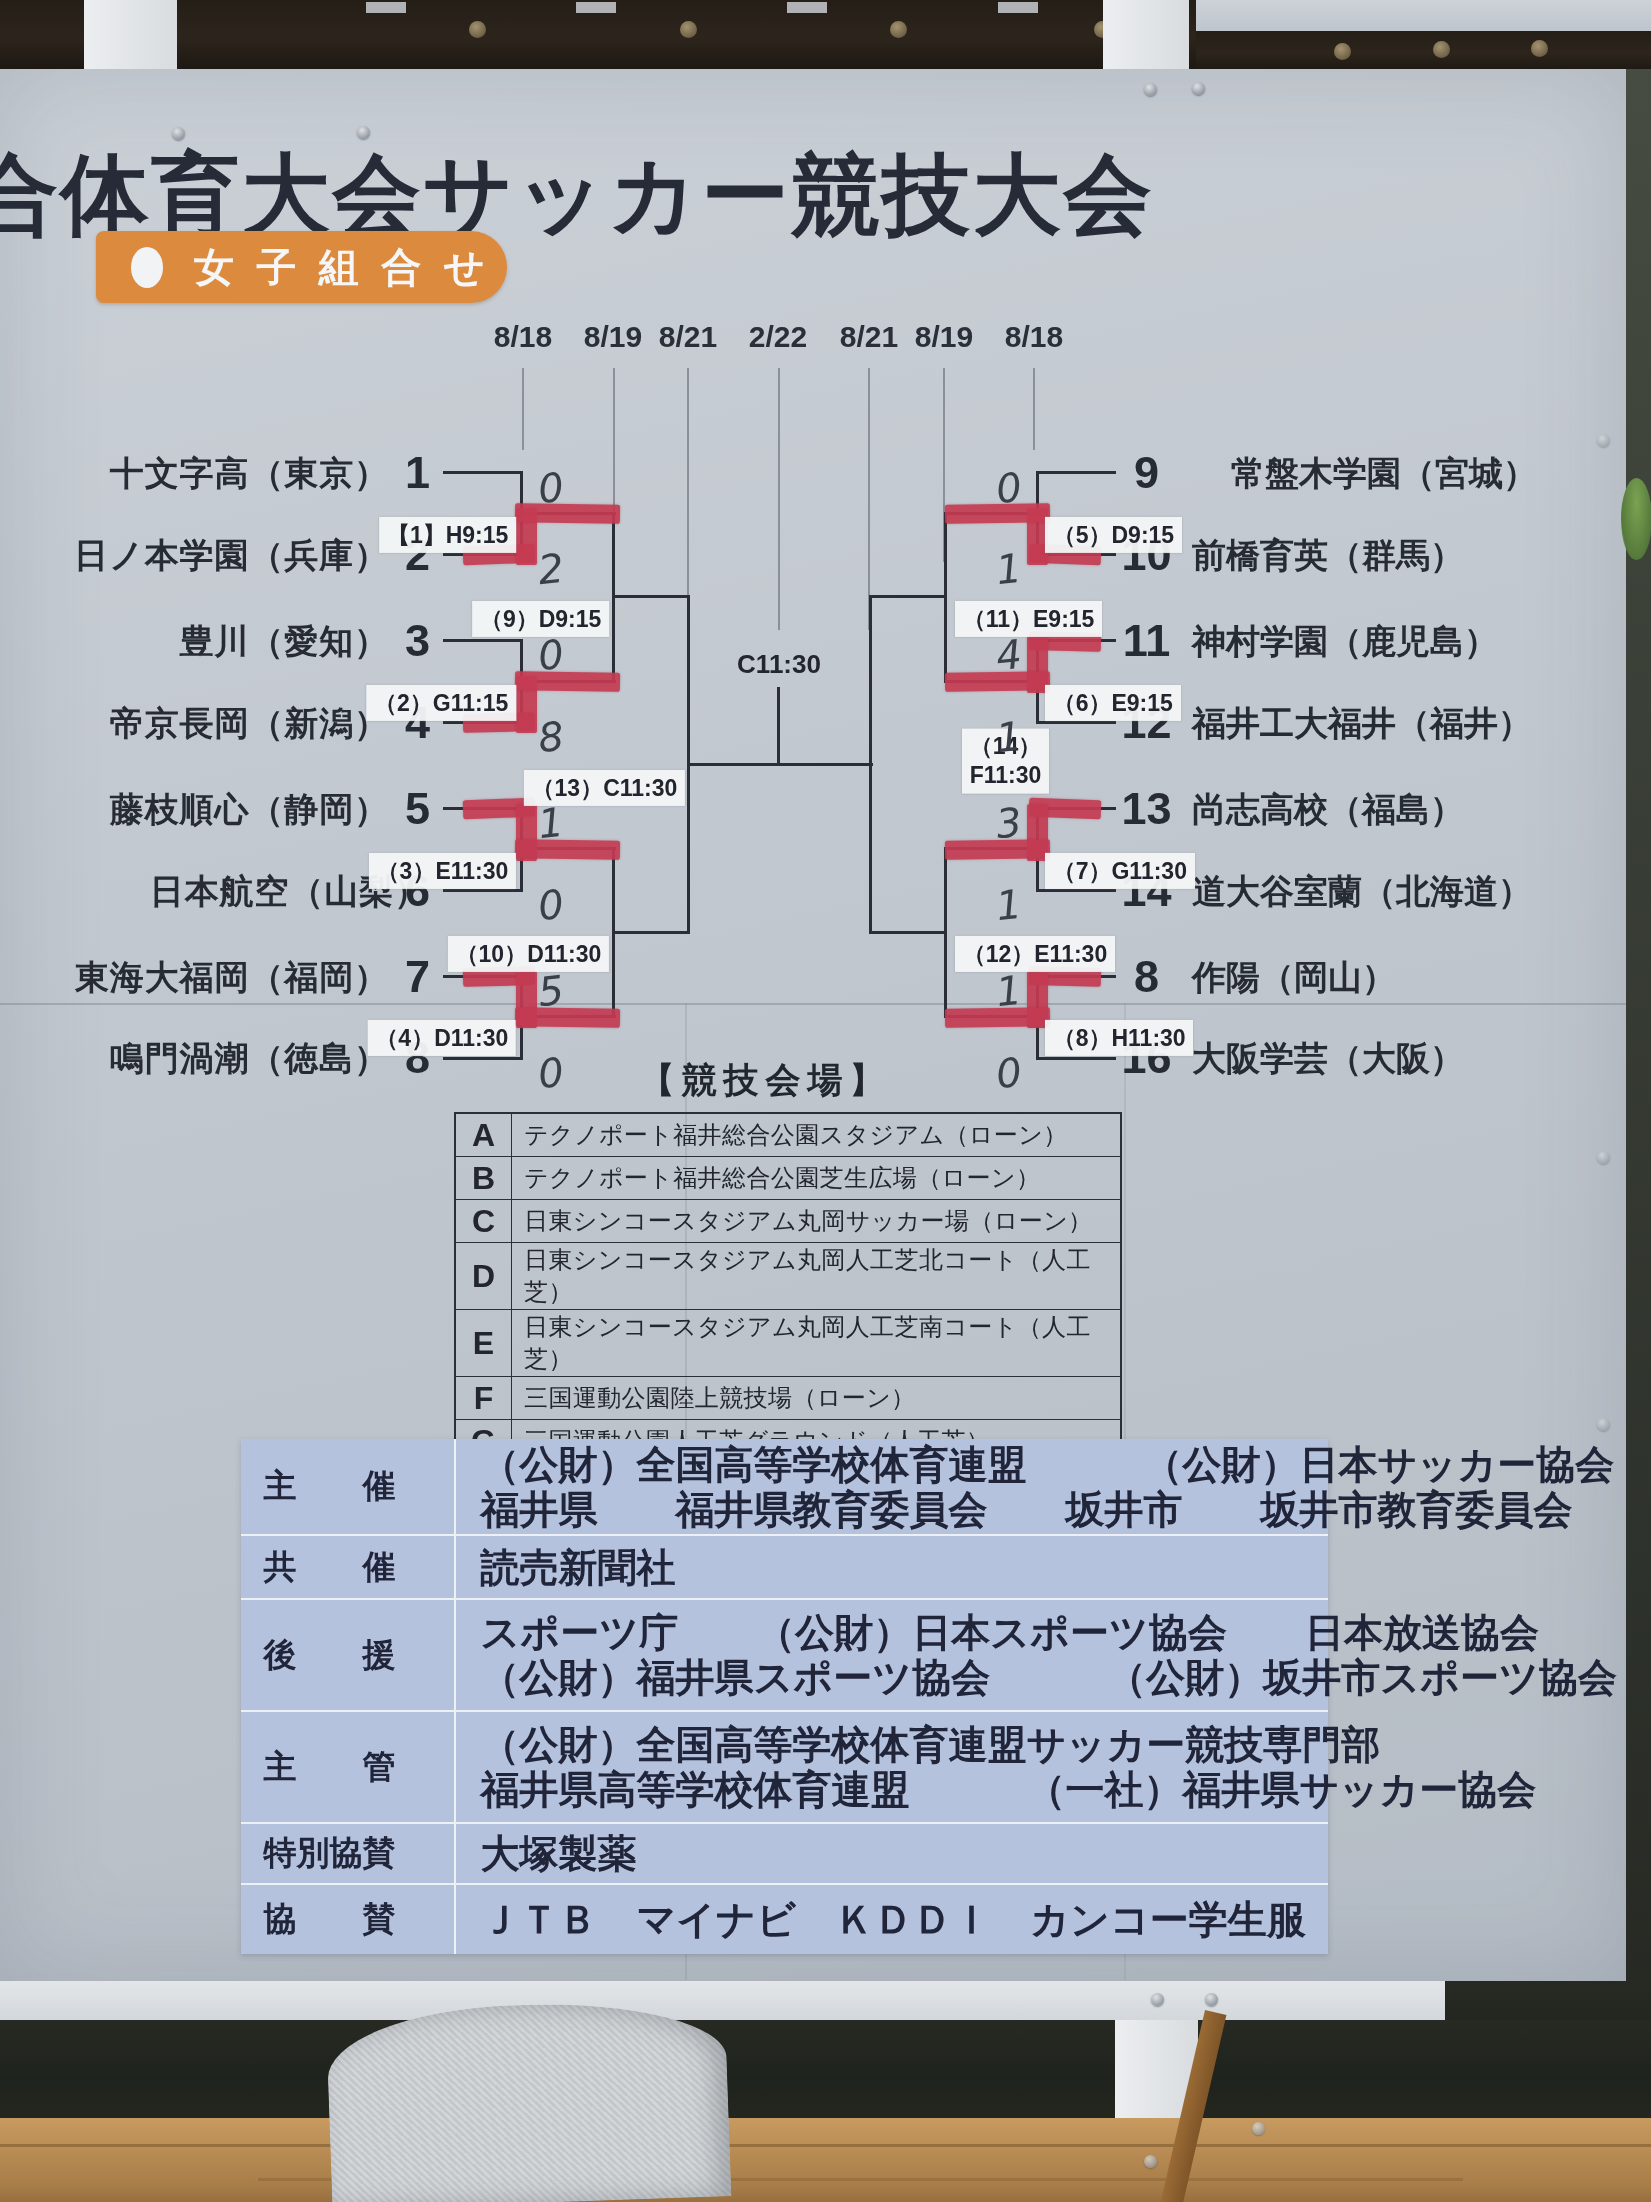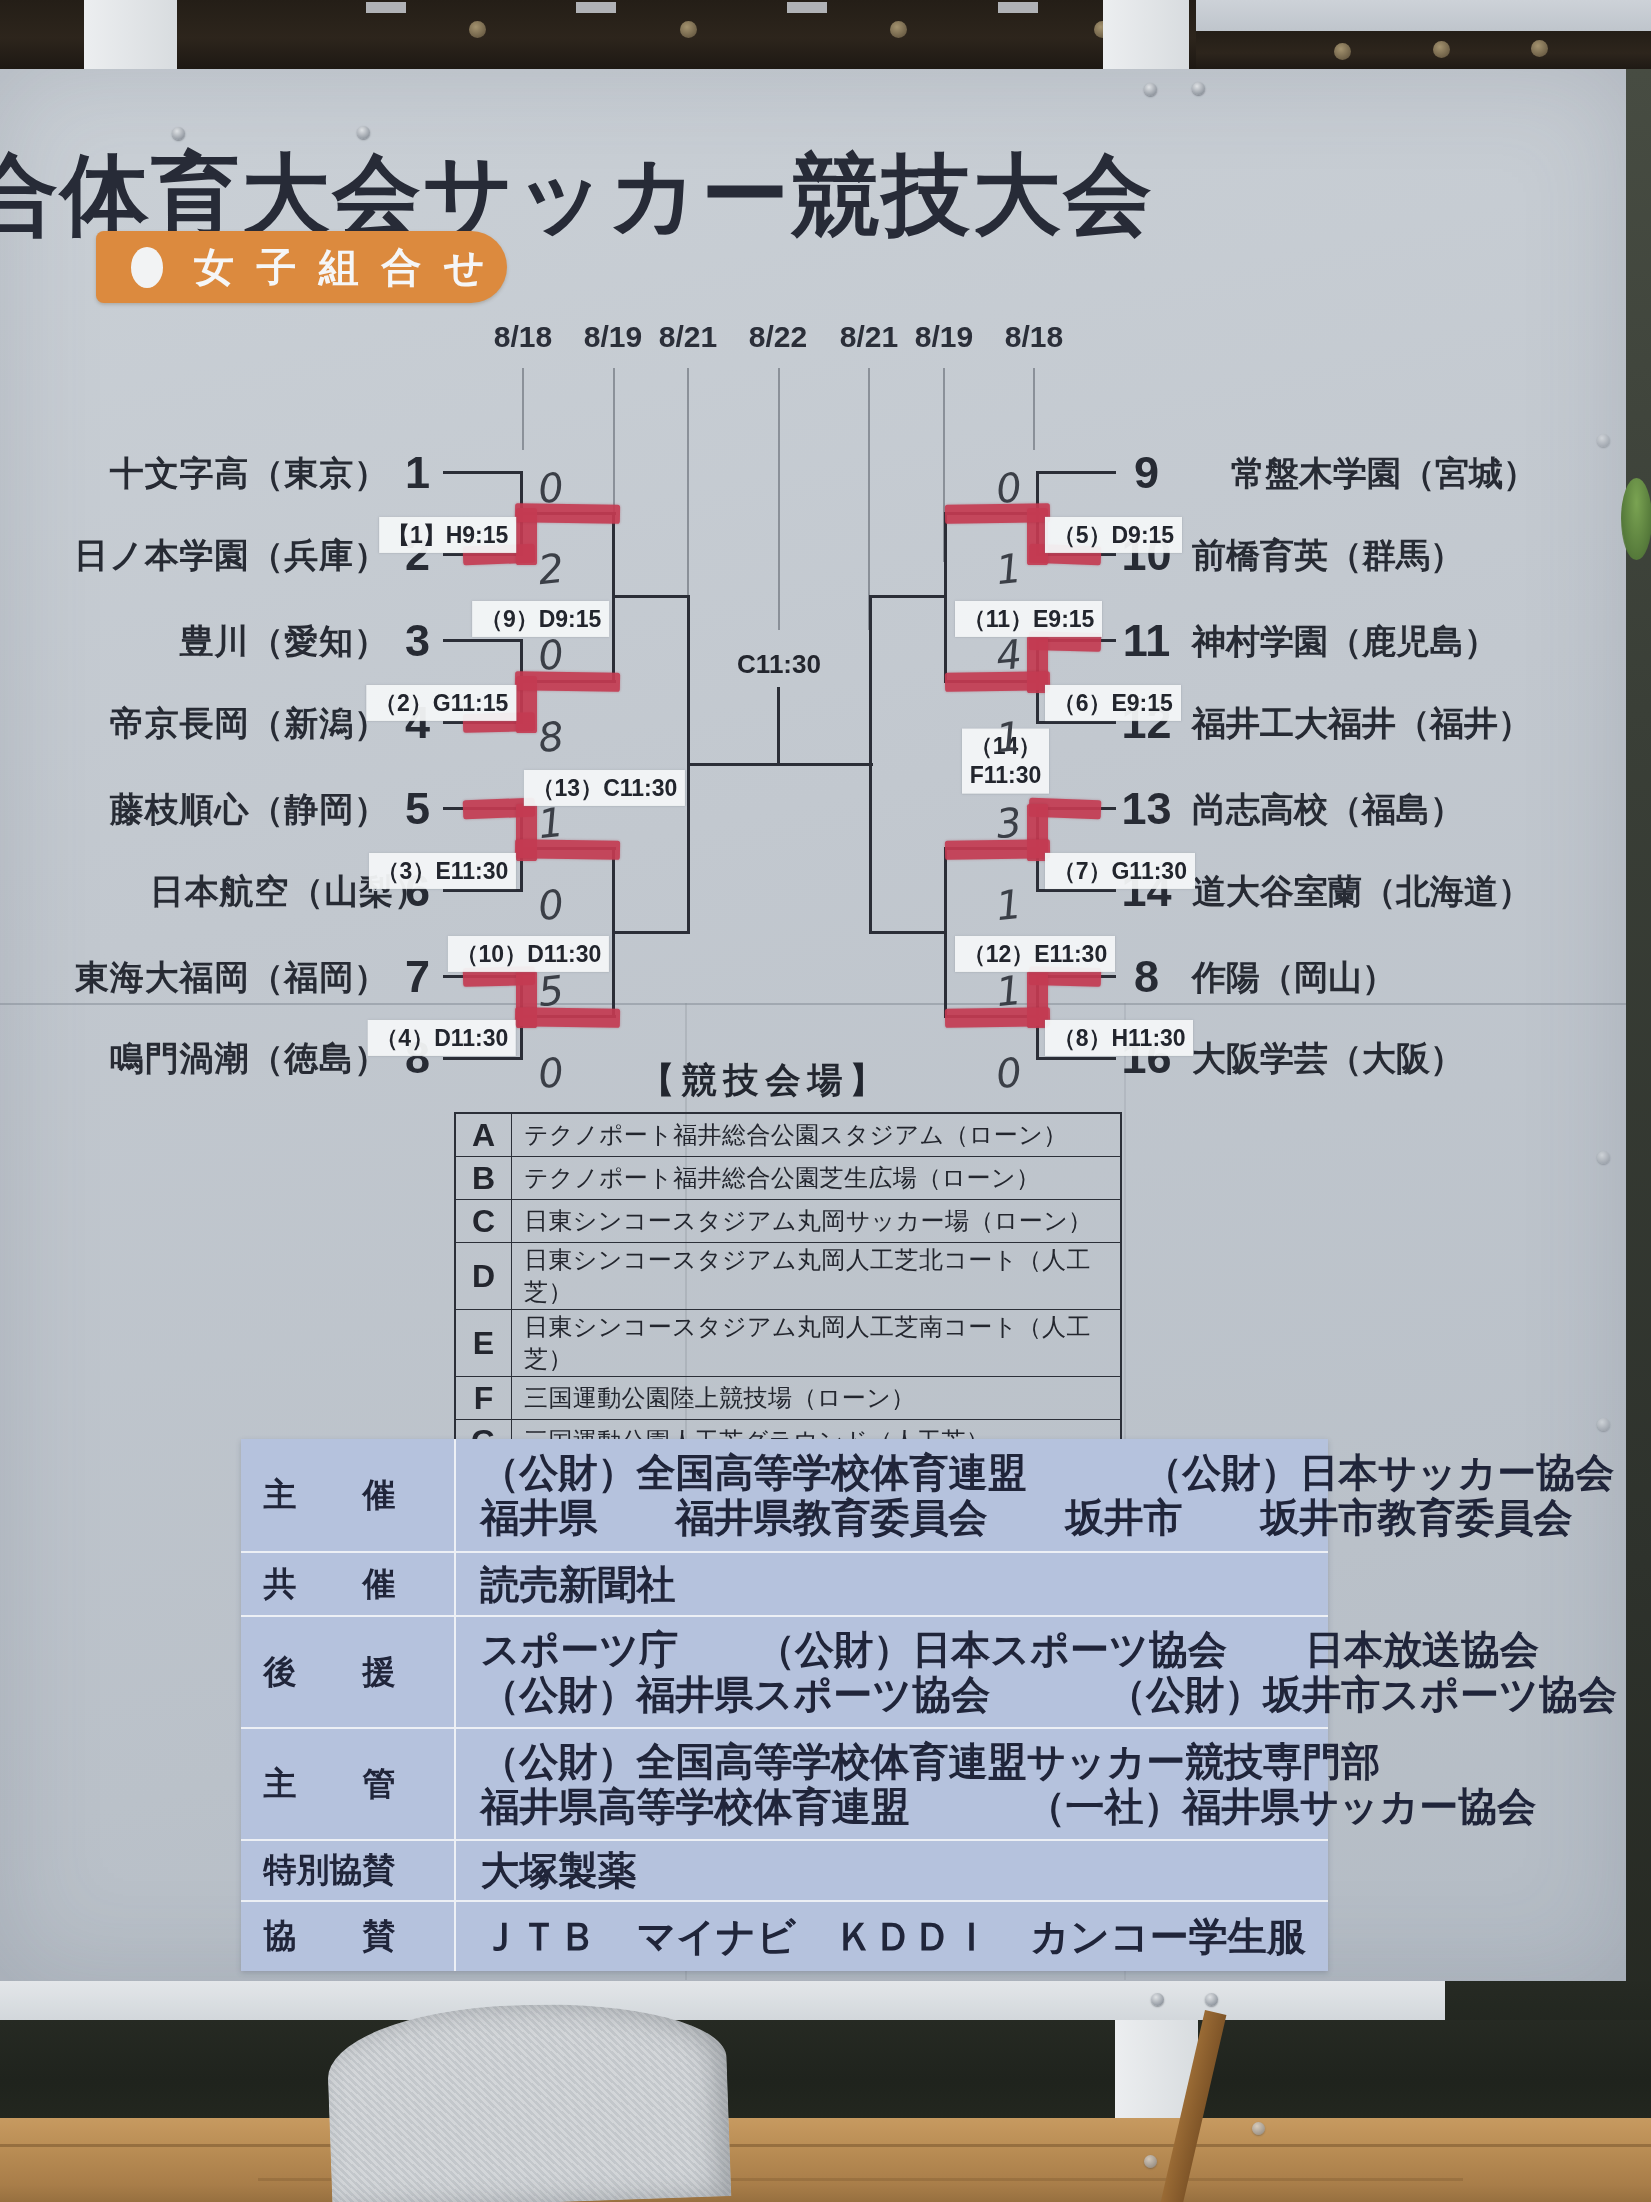--- a/index.html
+++ b/index.html
@@ -99,21 +99,21 @@
 
   <div class="abs title" style="left:-30px;top:136px;">合体育大会サッカー競技大会</div>
   <div class="abs badge" style="left:96px;top:231px;width:404px;height:72px;">
     <div class="dot"></div>
     <div class="btxt">女子組合せ</div>
   </div>
 
   <div class="abs date" style="left:463px;top:320px;">8/18</div>
   <div class="abs date" style="left:553px;top:320px;">8/19</div>
   <div class="abs date" style="left:628px;top:320px;">8/21</div>
-  <div class="abs date" style="left:718px;top:320px;">8/22</div>
+  <div class="abs date" style="left:718px;top:320px;">2/22</div>
   <div class="abs date" style="left:809px;top:320px;">8/21</div>
   <div class="abs date" style="left:884px;top:320px;">8/19</div>
   <div class="abs date" style="left:974px;top:320px;">8/18</div>
   <div class="abs guide" style="left:522px;top:368px;height:82px;"></div>
   <div class="abs guide" style="left:613px;top:368px;height:194px;"></div>
   <div class="abs guide" style="left:687px;top:368px;height:262px;"></div>
   <div class="abs guide" style="left:778px;top:368px;height:262px;"></div>
   <div class="abs guide" style="left:868px;top:368px;height:262px;"></div>
   <div class="abs guide" style="left:943px;top:368px;height:194px;"></div>
   <div class="abs guide" style="left:1033px;top:368px;height:82px;"></div>
@@ -292,21 +292,21 @@
           <td class="vname">三国運動公園人工芝グラウンド（人工芝）</td>
         </tr>
     <tr>
           <td class="vkey">H</td>
           <td class="vname">福井運動公園補助競技場（ローン）</td>
         </tr>
   </tbody>
     </table>
 
   <div class="abs orgtable" style="left:241px;top:1439px;">
-    <div class="orgrow" style="height:112px;">
+    <div class="orgrow" style="height:95px;">
       <div class="orglabel">主　　催</div>
       <div class="orgbody">
         <span>（公財）全国高等学校体育連盟　　　（公財）日本サッカー協会</span>
         <span>福井県　　福井県教育委員会　　坂井市　　坂井市教育委員会</span>
       </div>
     </div>
     <div class="orgrow" style="height:62px;">
       <div class="orglabel">共　　催</div>
       <div class="orgbody">
           <span>読売新聞社</span>

